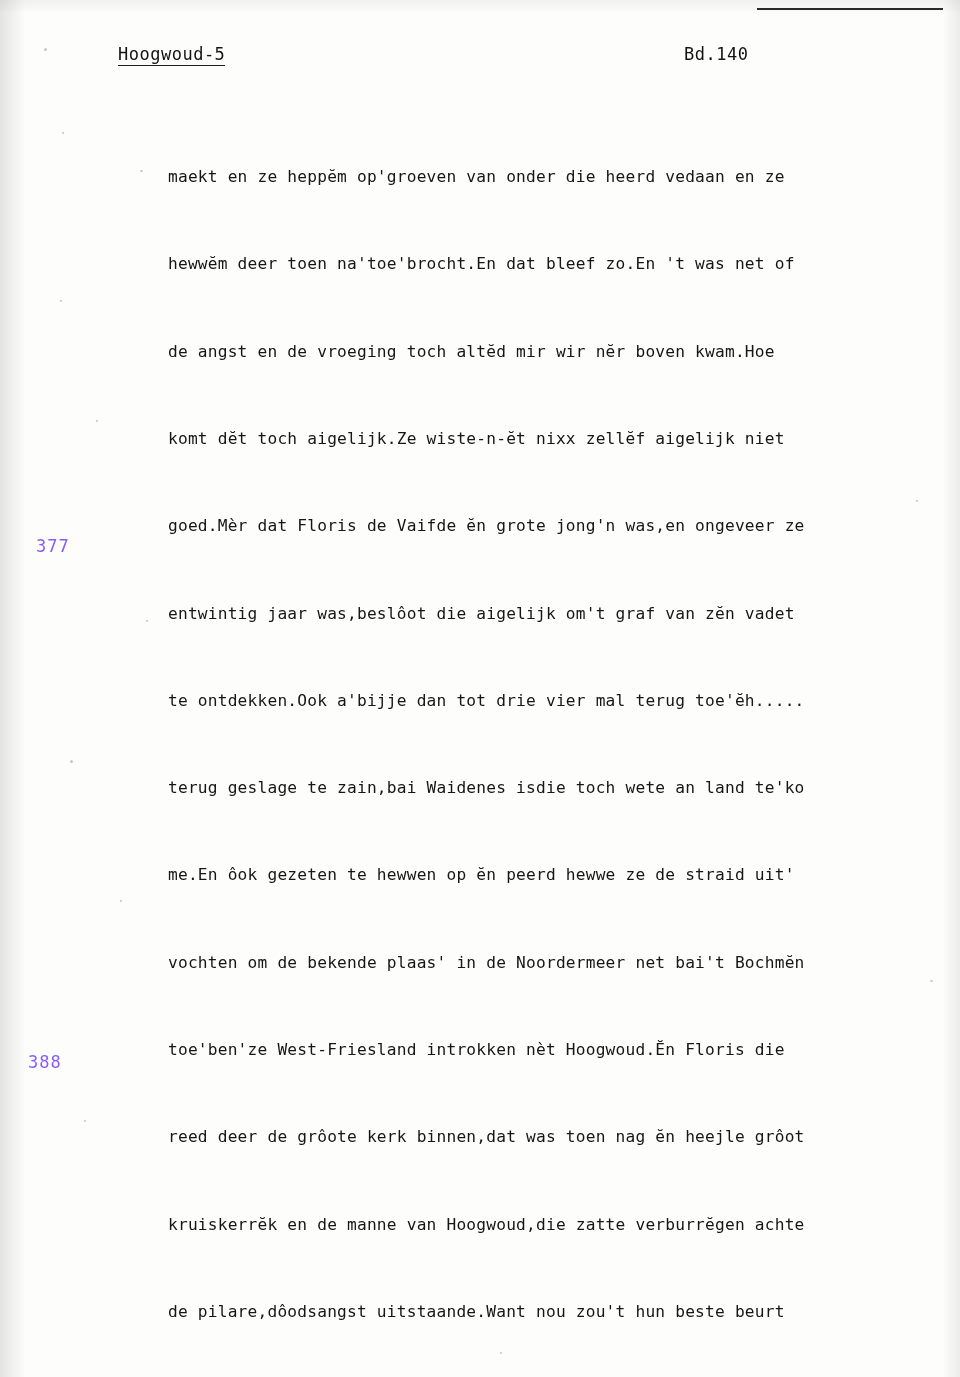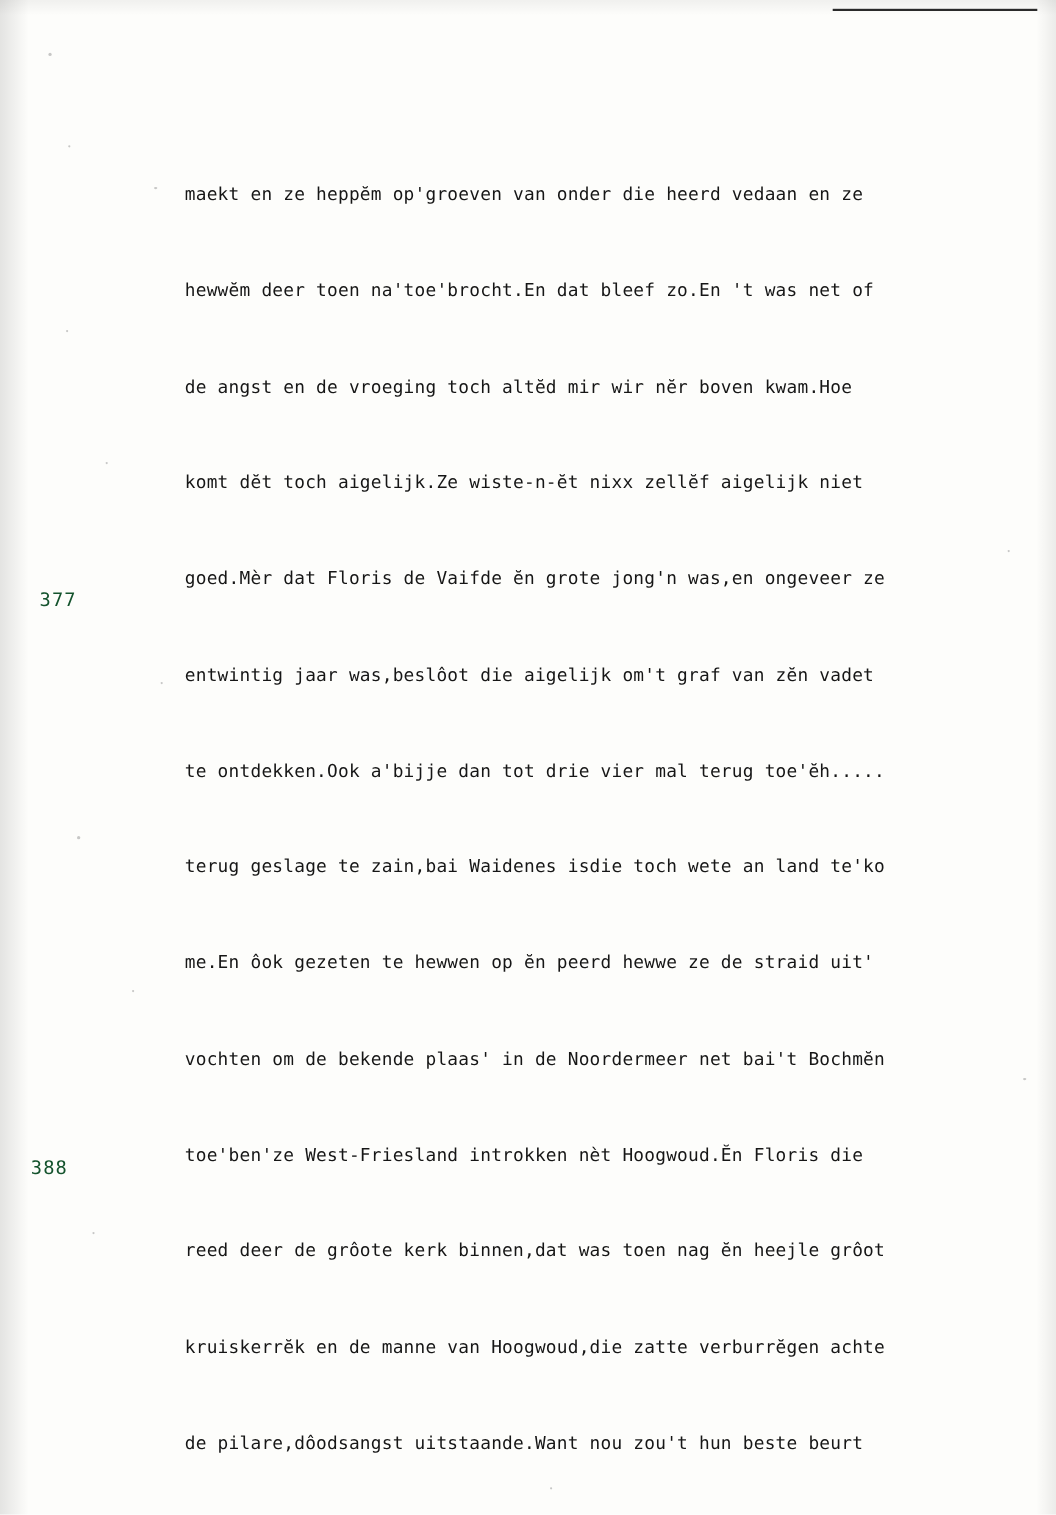--- a/index.html
+++ b/index.html
@@ -67,21 +67,21 @@
     position: absolute;
     left: 566px;
     top: 0;
     font-size: 17px;
     letter-spacing: 0.5px;
   }
   .marginal {
     position: absolute;
     font-size: 17px;
     letter-spacing: 1px;
-    color: #14532d;
+    color: #8b5cf6;
   }
   #margin-377 { left: 36px; top: 536px; }
   #margin-388 { left: 28px; top: 1032px; margin-top: 20px; }
 
   .body-text {
     position: absolute;
     left: 168px;
     top: 104px;
     width: 800px;
     font-size: 16.2px;
@@ -107,20 +107,24 @@
 <body>
 
 <div class="page">
 
   <div class="edge-left"></div>
   <div class="edge-right"></div>
   <div class="edge-top"></div>
 
   <div class="top-rule"></div>
 
+  <div class="header">
+    <div class="doc-id">Hoogwoud-5</div>
+    <div class="vol-id">Bd.140</div>
+  </div>
 
   <div class="marginal" id="margin-377">377</div>
   <div class="marginal" id="margin-388">388</div>
 
   <div class="body-text">
     <span class="ln">maekt en ze heppĕm op'groeven van onder die heerd vedaan en ze</span>
     <span class="ln">hewwĕm deer toen na'toe'brocht.En dat bleef zo.En 't was net of</span>
     <span class="ln">de angst en de vroeging toch altĕd mir wir nĕr boven kwam.Hoe</span>
     <span class="ln">komt dĕt toch aigelijk.Ze wiste-n-ĕt nixx zellĕf aigelijk niet</span>
     <span class="ln">goed.Mèr dat Floris de Vaifde ĕn grote jong'n was,en ongeveer ze</span>

